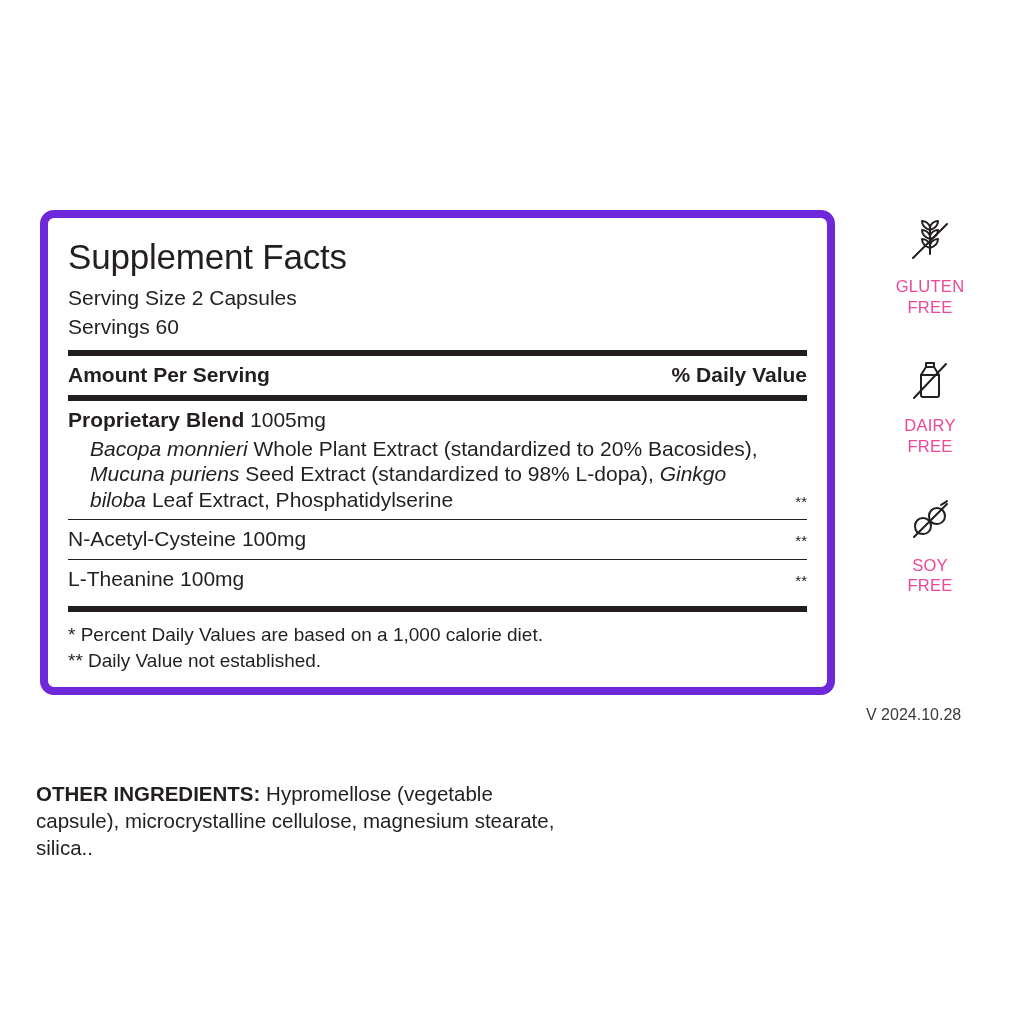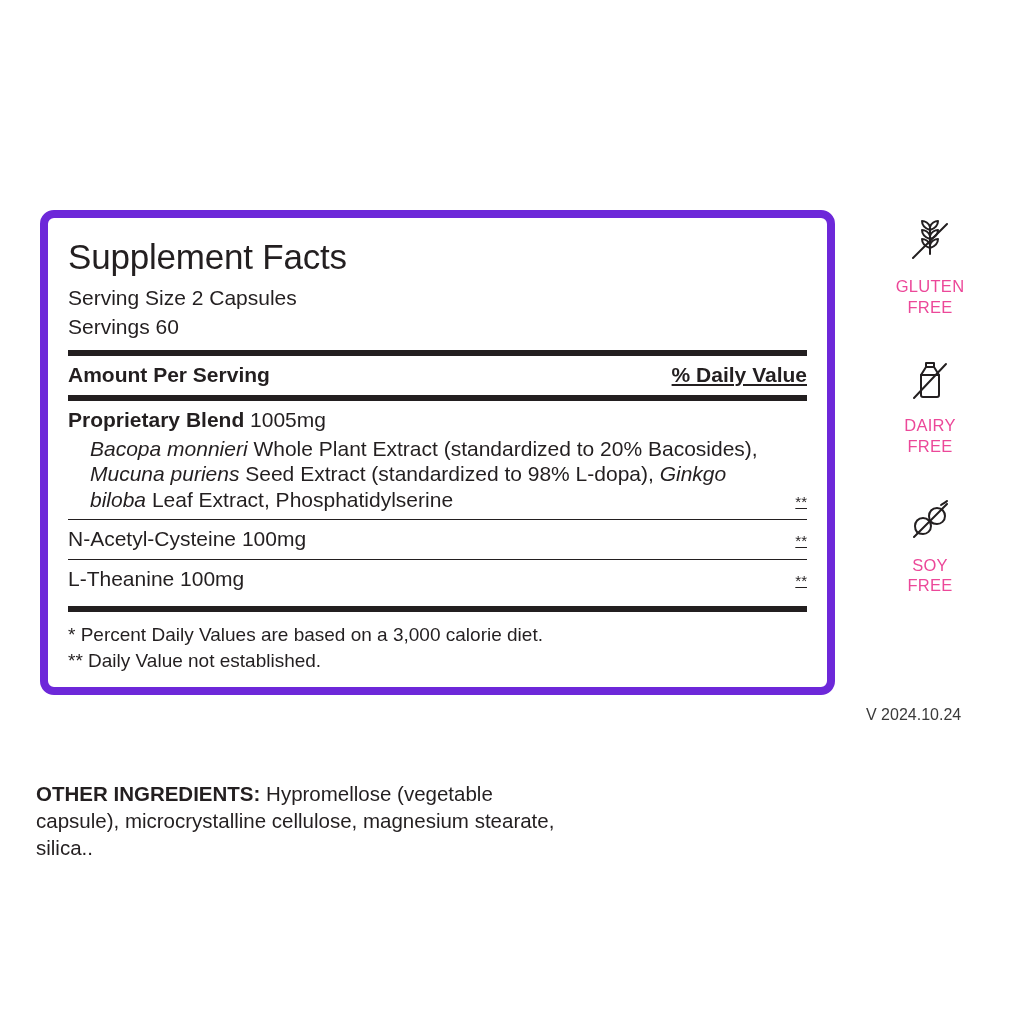--- a/index.html
+++ b/index.html
@@ -62,21 +62,20 @@
   }
   .row .left {
     font-size: 21px;
     line-height: 1.28;
   }
   .row .right {
     font-size: 21px;
     line-height: 1.28;
     white-space: nowrap;
     padding-left: 12px;
-    text-decoration: underline;
   }
   .row .right.small {
     font-size: 15px;
     align-self: flex-end;
     padding-bottom: 2px;
   }
 
   .hdr-row .left, .hdr-row .right {
     font-weight: 700;
     font-size: 21px;
@@ -180,30 +179,30 @@
   <div class="rule-thin"></div>
 
   <div class="row">
     <div class="left">L-Theanine 100mg</div>
     <div class="right small">**</div>
   </div>
 
   <div class="rule-thick"></div>
 
   <div class="footnotes">
-    <div>* Percent Daily Values are based on a 3,000 calorie diet.</div>
+    <div>* Percent Daily Values are based on a 1,000 calorie diet.</div>
     <div>** Daily Value not established.</div>
   </div>
 </div>
 
 <div class="other-ing">
   <b>OTHER INGREDIENTS:</b><span> Hypromellose (vegetable capsule), microcrystalline cellulose, magnesium stearate, silica..</span>
 </div>
 
-<div class="version">V 2024.10.24</div>
+<div class="version">V 2024.10.28</div>
 
 <div class="badges">
 
   <div class="badge">
     <span>
       <svg width="58" height="58" viewBox="0 0 58 58" fill="none" stroke="#231f20" stroke-width="2" stroke-linecap="round" stroke-linejoin="round">
         <path d="M29 16 v26"></path>
         <path d="M29 18 c-6 -2 -8 -6 -8 -9 3 0 7 2 8 6"></path>
         <path d="M29 18 c6 -2 8 -6 8 -9 -3 0 -7 2 -8 6"></path>
         <path d="M29 27 c-6 -2 -8 -6 -8 -9 3 0 7 2 8 6"></path>

